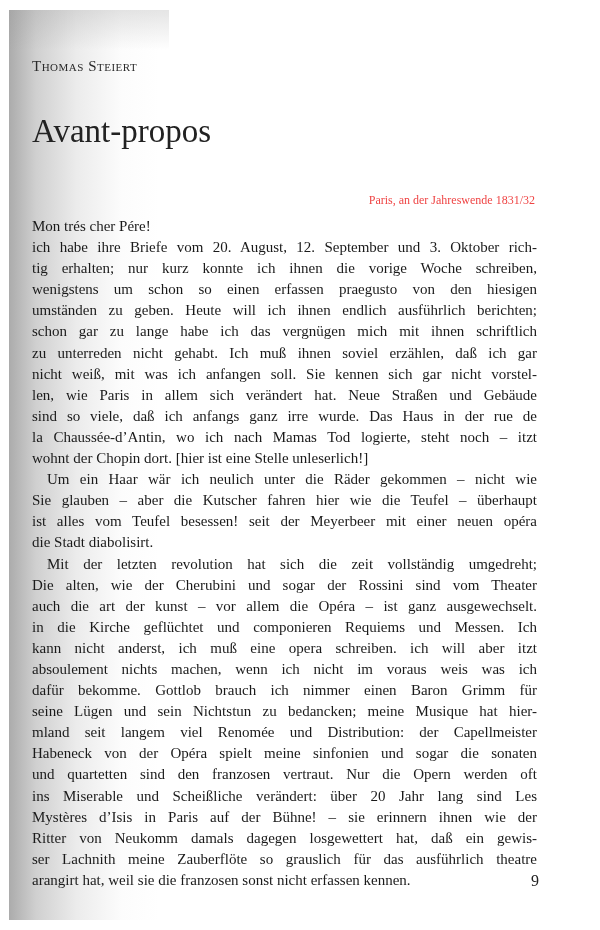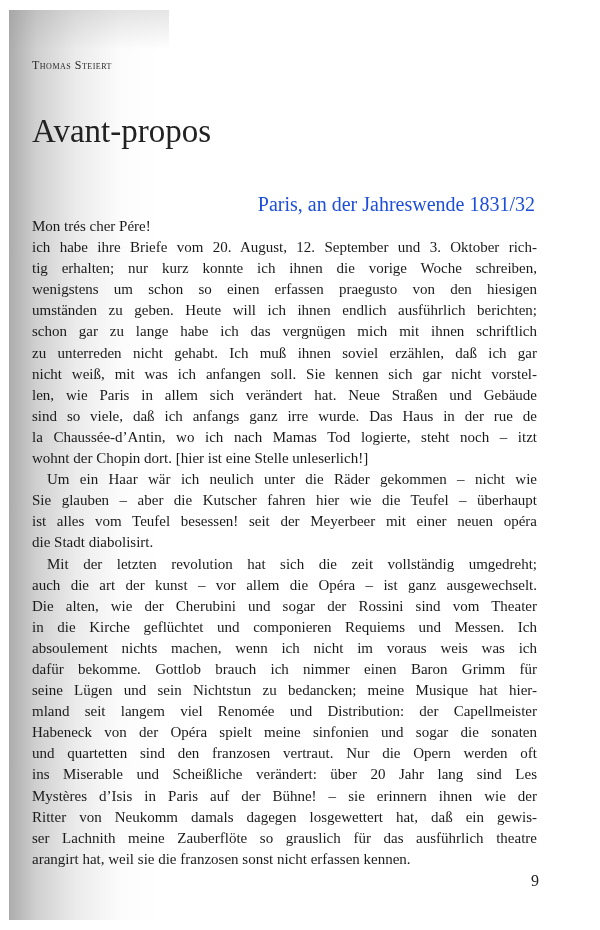--- a/index.html
+++ b/index.html
@@ -43,40 +43,40 @@
       top: 0;
       width: 160px;
       height: 40px;
       background: linear-gradient(to bottom, rgba(150,150,150,0.25), rgba(255,255,255,0));
       pointer-events: none;
     }
     .author {
       position: absolute;
       left: 23px;
       top: 48px;
-      font-size: 12px;
+      font-size: 15px;
       font-variant: small-caps;
       letter-spacing: 0.5px;
       color: #2a2a2a;
     }
     .chapter-title {
       position: absolute;
       left: 23px;
       top: 103px;
       font-size: 33px;
       color: #222;
       margin: 0;
       font-weight: normal;
     }
     .dateline {
       position: absolute;
       right: 57px;
       top: 183px;
-      font-size: 20px;
-      color: #1d4ed8;
+      font-size: 12px;
+      color: #ef4444;
     }
     .body-text {
       position: absolute;
       left: 23px;
       top: 206px;
       width: 505px;
       font-size: 15px;
       line-height: 21.1px;
       text-align: justify;
       color: #1a1a1a;
@@ -129,23 +129,24 @@
       <span class="line"><span>nicht weiß, mit was ich anfangen soll. Sie kennen sich gar nicht vorstel-</span></span>
       <span class="line"><span>len, wie Paris in allem sich verändert hat. Neue Straßen und Gebäude</span></span>
       <span class="line"><span>sind so viele, daß ich anfangs ganz irre wurde. Das Haus in der rue de</span></span>
       <span class="line"><span>la Chaussée-d’Antin, wo ich nach Mamas Tod logierte, steht noch – itzt</span></span>
       <span class="line last"><span>wohnt der Chopin dort. [hier ist eine Stelle unleserlich!]</span></span>
       <span class="line indent"><span>Um ein Haar wär ich neulich unter die Räder gekommen – nicht wie</span></span>
       <span class="line"><span>Sie glauben – aber die Kutscher fahren hier wie die Teufel – überhaupt</span></span>
       <span class="line"><span>ist alles vom Teufel besessen! seit der Meyerbeer mit einer neuen opéra</span></span>
       <span class="line last"><span>die Stadt diabolisirt.</span></span>
       <span class="line indent"><span>Mit der letzten revolution hat sich die zeit vollständig umgedreht;</span></span>
+      <span class="line"><span>Die alten, wie der Cherubini und sogar der Rossini sind vom Theater</span></span>
       <span class="line"><span>auch die art der kunst – vor allem die Opéra – ist ganz ausgewechselt.</span></span>
-      <span class="line"><span>Die alten, wie der Cherubini und sogar der Rossini sind vom Theater</span></span>
       <span class="line"><span>in die Kirche geflüchtet und componieren Requiems und Messen.</span> <span class="underline">Ich</span></span>
+      <span class="line"><span>kann nicht anderst, ich muß eine opera schreiben. ich will aber itzt</span></span>
       <span class="line"><span>absoulement nichts machen, wenn ich nicht im voraus weis was ich</span></span>
       <span class="line"><span>dafür bekomme. Gottlob brauch ich nimmer einen Baron Grimm für</span></span>
       <span class="line"><span>seine Lügen und sein Nichtstun zu bedancken; meine Musique hat hier-</span></span>
       <span class="line"><span>mland seit langem viel Renomée und Distribution: der Capellmeister</span></span>
       <span class="line"><span>Habeneck von der Opéra spielt meine sinfonien und sogar die sonaten</span></span>
       <span class="line"><span>und quartetten sind den franzosen vertraut. Nur die Opern werden oft</span></span>
       <span class="line"><span>ins Miserable und Scheißliche verändert: über 20 Jahr lang sind Les</span></span>
       <span class="line"><span>Mystères d’Isis in Paris auf der Bühne! – sie erinnern ihnen wie der</span></span>
       <span class="line"><span>Ritter von Neukomm damals dagegen losgewettert hat, daß ein gewis-</span></span>
       <span class="line"><span>ser Lachnith meine Zauberflöte so grauslich für das ausführlich theatre</span></span>

